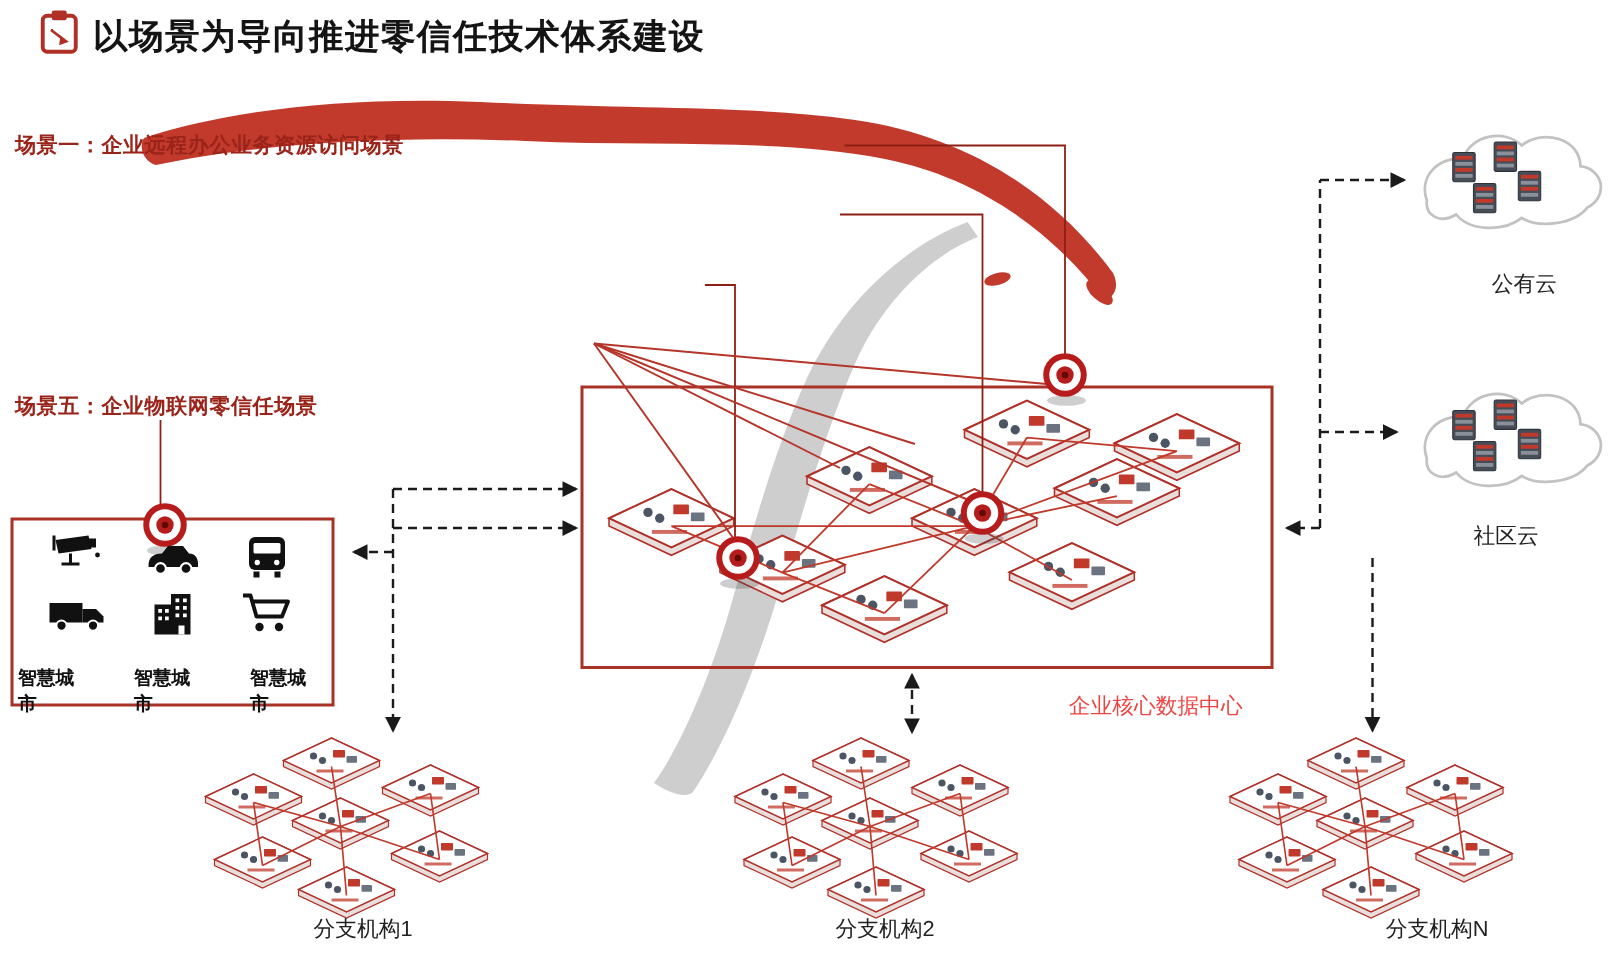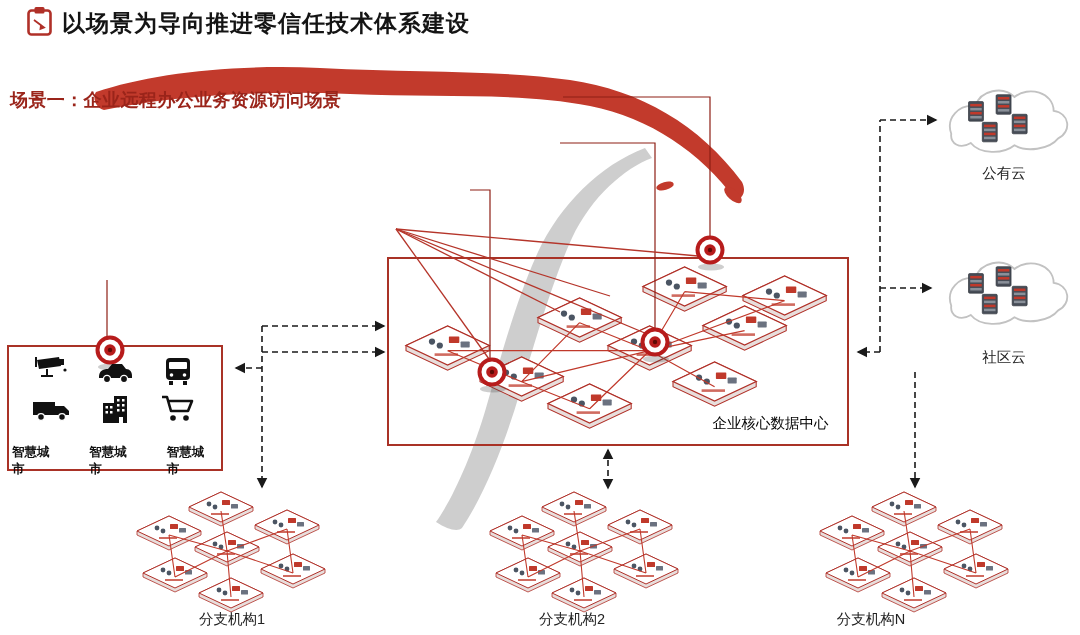--- a/index.html
+++ b/index.html
@@ -1,25 +1,25 @@
 <!DOCTYPE html>
 <html><head>
 <meta charset="utf-8">
 <style>
   html,body{margin:0;padding:0;background:#fff;}
   .stage{position:relative;width:1080px;height:635px;background:#fff;overflow:hidden;
          font-family:"Liberation Sans","DejaVu Sans",sans-serif;}
   .stage svg.backdrop{position:absolute;left:0;top:0;}
   .title-row{position:absolute;left:26px;top:6px;display:flex;align-items:center;gap:9px;z-index:5;}
   .title-row h1{margin:0;font-size:23px;font-weight:800;color:#141414;letter-spacing:1px;}
-  .scenario{position:absolute;left:10px;font-size:18px;font-weight:700;color:#9a241a;
+  .scenario{position:absolute;left:10px;font-size:14px;font-weight:700;color:#9a241a;
             white-space:nowrap;letter-spacing:0.4px;z-index:5;}
   .lbl{position:absolute;z-index:5;color:#222;font-size:14.5px;font-weight:500;
        text-align:center;white-space:nowrap;}
-  .dc-label{color:#000000;}
+  .dc-label{color:#ef4444;margin-top:47px;}
   .iot-grid{position:absolute;left:20px;top:354px;width:190px;z-index:5;
             display:grid;grid-template-columns:repeat(3,1fr);row-gap:4px;justify-items:center;align-items:center;}
   .iot-labels{position:absolute;left:12px;top:444px;width:204px;z-index:5;display:flex;
               justify-content:space-around;gap:28px;}
   .iot-labels span{font-size:12.5px;font-weight:700;color:#111;}
   .icon-cell{width:46px;height:34px;display:flex;align-items:center;justify-content:center;}
 </style>
 </head>
 <body>
 
@@ -158,20 +158,21 @@
       <svg width="27" height="31" viewBox="0 0 27 31">
         <rect x="2.5" y="4.5" width="22" height="24" rx="3" fill="none" stroke="#b03028" stroke-width="2.6"></rect>
         <rect x="8.5" y="1" width="10" height="6.5" rx="1.5" fill="#b03028"></rect>
         <path d="M8,14 L18,21.5 L14.5,22.8 L15,19.2 Z" stroke="#b03028" stroke-width="1.8" fill="#b03028"></path>
       </svg>
     </span>
     <h1>以场景为导向推进零信任技术体系建设</h1>
   </div>
 
   <div class="scenario" style="top:88px">场景一：企业远程办公业务资源访问场景</div>
+  <div class="scenario" style="top:262px">场景五：企业物联网零信任场景</div>
 
   <div class="iot-grid">
     <span class="icon-cell">
       <svg width="38" height="32" viewBox="0 0 38 32">
         <path d="M3,2 L3,12" stroke="#111" stroke-width="2"></path>
         <path d="M4,5 L26,2 L28,11 L6,14 Z" fill="#111"></path>
         <rect x="26" y="4" width="5" height="6" fill="#111"></rect>
         <path d="M14,14 L14,21 M8,21 L20,21" stroke="#111" stroke-width="2"></path>
         <circle cx="32" cy="15" r="1.6" fill="#111"></circle>
       </svg>
@@ -226,19 +227,19 @@
       </svg>
     </span>
   </div>
   <div class="iot-labels">
     <span>智慧城市</span>
     <span>智慧城市</span>
     <span>智慧城市</span>
   </div>
 
   <div class="lbl dc-label" style="left:688px;top:414px;width:165px;">企业核心数据中心</div>
-  <div class="lbl" style="left:970px;top:164px;width:68px;">公有云</div>
+  <div class="lbl" style="left:970px;top:180px;width:68px;text-align:right;">公有云</div>
   <div class="lbl" style="left:970px;top:348px;width:68px;font-family:Liberation Mono, monospace;">社区云</div>
-  <div class="lbl" style="left:192px;top:610px;width:80px;">分支机构1</div>
-  <div class="lbl" style="left:532px;top:610px;width:80px;">分支机构2</div>
-  <div class="lbl" style="left:831px;top:610px;width:80px;">分支机构N</div>
+  <div class="lbl" style="left:202px;top:610px;width:80px;">分支机构1</div>
+  <div class="lbl" style="left:550px;top:610px;width:80px;">分支机构2</div>
+  <div class="lbl" style="left:918px;top:610px;width:80px;">分支机构N</div>
 
 </div>
 
 </body></html>

